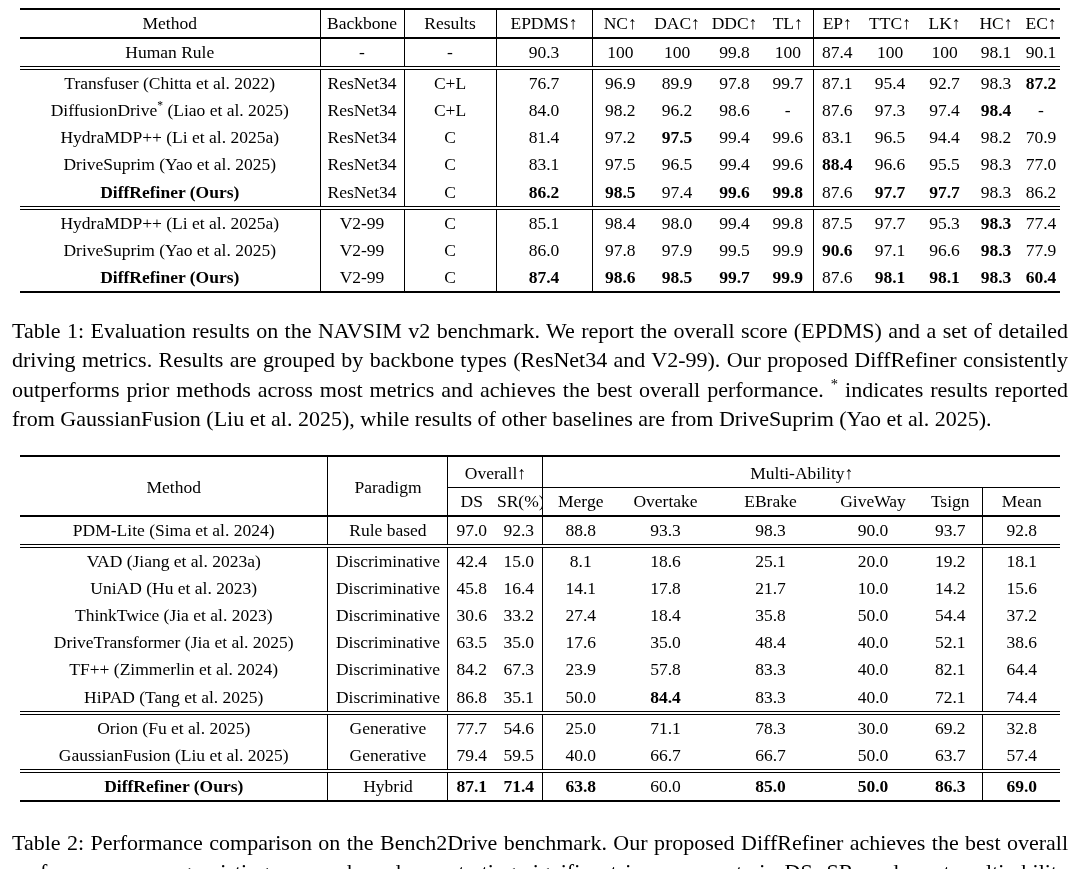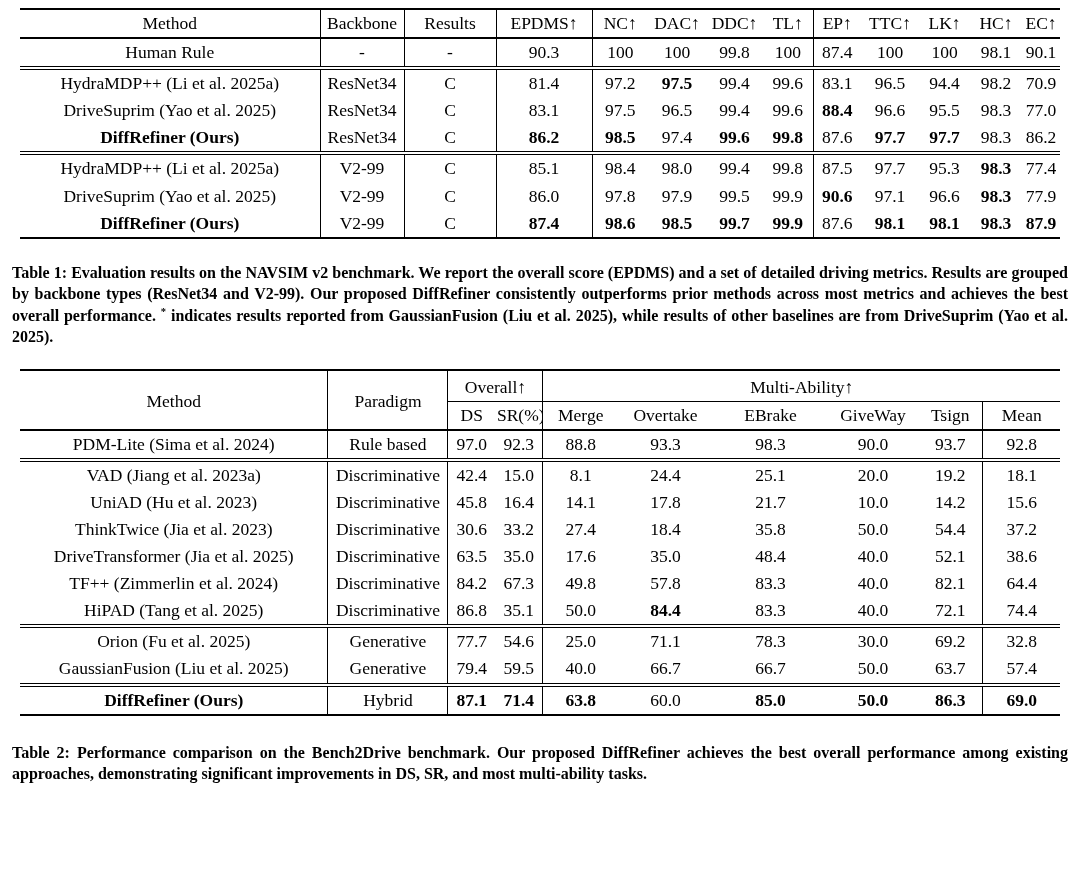--- a/index.html
+++ b/index.html
@@ -49,25 +49,24 @@
 
   
   #t2 .h1 th:nth-child(2), #t2 .h1 th:nth-child(3), #t2 .h1 th:nth-child(4) { border-left: 1px solid #000; }
   #t2 .h1 th.group { border-bottom: 1.2px solid #000; }
   #t2 .h2 th:first-child, #t2 .h2 th:nth-child(3), #t2 .h2 th:nth-child(8) { border-left: 1px solid #000; }
   #t2 .h2 th, #t2 thead th[rowspan] { border-bottom: 2px solid #000; }
   #t2 td:nth-child(2), #t2 td:nth-child(3), #t2 td:nth-child(5), #t2 td:nth-child(10) { border-left: 1px solid #000; }
   #t2 .h1 th { padding-top: 5px; }
 
   .caption {
-    font-size: 16px;
+    font-size: 22px;
     line-height: 1.34;
     text-align: justify;
     margin: 23px 2px 21px 2px;
-    font-weight: bold;
   }
   #caption2 { margin-top: 26px; }
 </style>
 </head>
 <body>
 
 <div class="page">
 
   <table id="t1">
     <colgroup>
@@ -114,20 +113,50 @@
           <td>100</td>
           <td>87.4</td>
           <td>100</td>
           <td>100</td>
           <td>98.1</td>
           <td>90.1</td>
         </tr>
       </tbody>
       <tbody class="sec rule">
         <tr>
+          <td><span>Transfuser (Chitta et al. 2022)</span></td>
+          <td>ResNet34</td>
+          <td>C+L</td>
+          <td>76.7</td>
+          <td>96.9</td>
+          <td>89.9</td>
+          <td>97.8</td>
+          <td>99.7</td>
+          <td>87.1</td>
+          <td>95.4</td>
+          <td>92.7</td>
+          <td>98.3</td>
+          <td class="b">87.2</td>
+        </tr>
+        <tr>
+          <td><span>DiffusionDrive</span><sup>*</sup><span> (Liao et al. 2025)</span></td>
+          <td>ResNet34</td>
+          <td>C+L</td>
+          <td>84.0</td>
+          <td>98.2</td>
+          <td>96.2</td>
+          <td>98.6</td>
+          <td>-</td>
+          <td>87.6</td>
+          <td>97.3</td>
+          <td>97.4</td>
+          <td class="b">98.4</td>
+          <td>-</td>
+        </tr>
+        <tr>
           <td><span>HydraMDP++ (Li et al. 2025a)</span></td>
           <td>ResNet34</td>
           <td>C</td>
           <td>81.4</td>
           <td>97.2</td>
           <td class="b">97.5</td>
           <td>99.4</td>
           <td>99.6</td>
           <td>83.1</td>
           <td>96.5</td>
@@ -203,21 +232,21 @@
           <td>C</td>
           <td class="b">87.4</td>
           <td class="b">98.6</td>
           <td class="b">98.5</td>
           <td class="b">99.7</td>
           <td class="b">99.9</td>
           <td>87.6</td>
           <td class="b">98.1</td>
           <td class="b">98.1</td>
           <td class="b">98.3</td>
-          <td class="b">87.9</td>
+          <td class="b">60.4</td>
         </tr>
       </tbody>
     </table>
 
   <div class="caption" id="caption1"><span>Table 1: Evaluation results on the NAVSIM v2 benchmark. We report the overall score (EPDMS) and a set of detailed driving metrics. Results are grouped by backbone types (ResNet34 and V2-99). Our proposed DiffRefiner consistently outperforms prior methods across most metrics and achieves the best overall performance. </span><sup>*</sup><span> indicates results reported from GaussianFusion (Liu et al. 2025), while results of other baselines are from DriveSuprim (Yao et al. 2025).</span></div>
 
   <table id="t2">
     <colgroup>
       <col style="width:308px">
         <col style="width:120px">
@@ -262,21 +291,21 @@
           <td>92.8</td>
         </tr>
       </tbody>
       <tbody class="sec rule">
         <tr>
           <td><span>VAD (Jiang et al. 2023a)</span></td>
           <td>Discriminative</td>
           <td>42.4</td>
           <td>15.0</td>
           <td>8.1</td>
-          <td>24.4</td>
+          <td>18.6</td>
           <td>25.1</td>
           <td>20.0</td>
           <td>19.2</td>
           <td>18.1</td>
         </tr>
         <tr>
           <td><span>UniAD (Hu et al. 2023)</span></td>
           <td>Discriminative</td>
           <td>45.8</td>
           <td>16.4</td>
@@ -309,21 +338,21 @@
           <td>48.4</td>
           <td>40.0</td>
           <td>52.1</td>
           <td>38.6</td>
         </tr>
         <tr>
           <td><span>TF++ (Zimmerlin et al. 2024)</span></td>
           <td>Discriminative</td>
           <td>84.2</td>
           <td>67.3</td>
-          <td>49.8</td>
+          <td>23.9</td>
           <td>57.8</td>
           <td>83.3</td>
           <td>40.0</td>
           <td>82.1</td>
           <td>64.4</td>
         </tr>
         <tr>
           <td><span>HiPAD (Tang et al. 2025)</span></td>
           <td>Discriminative</td>
           <td>86.8</td>

